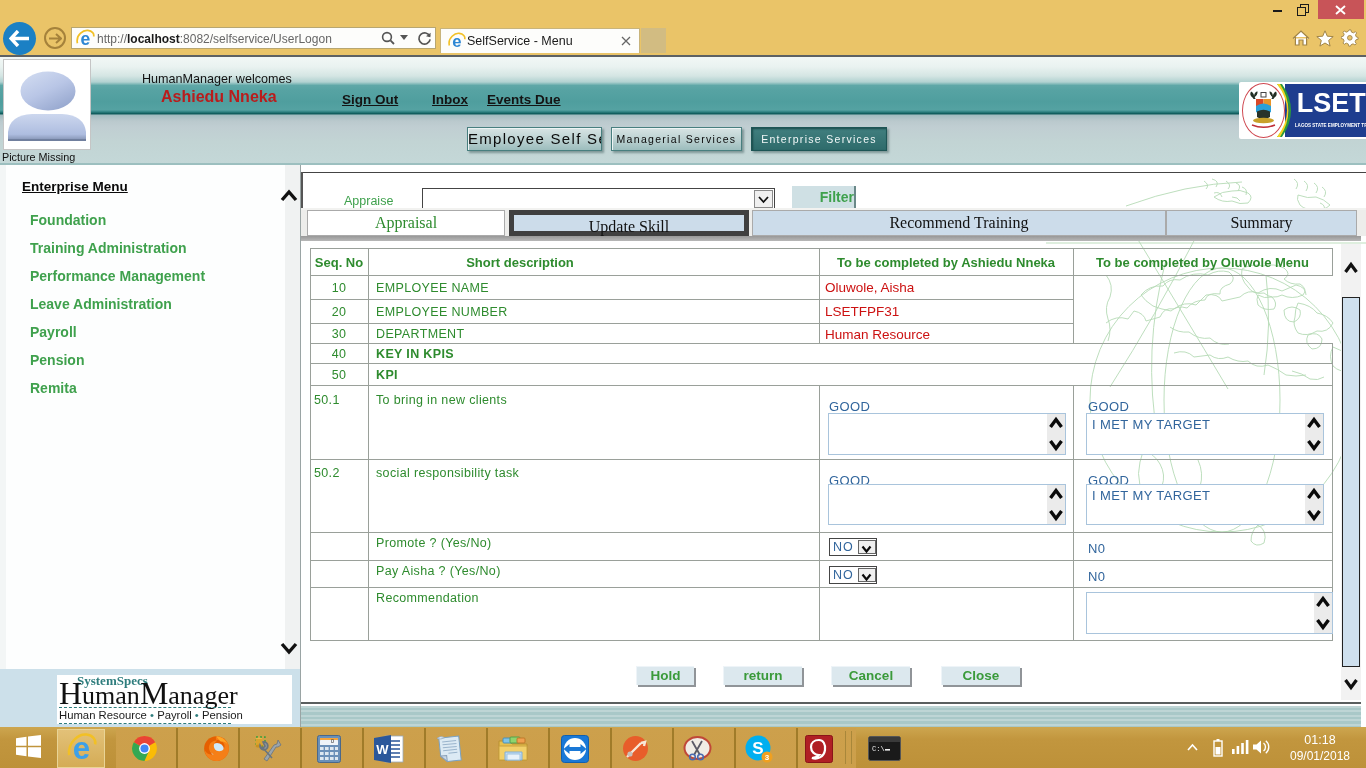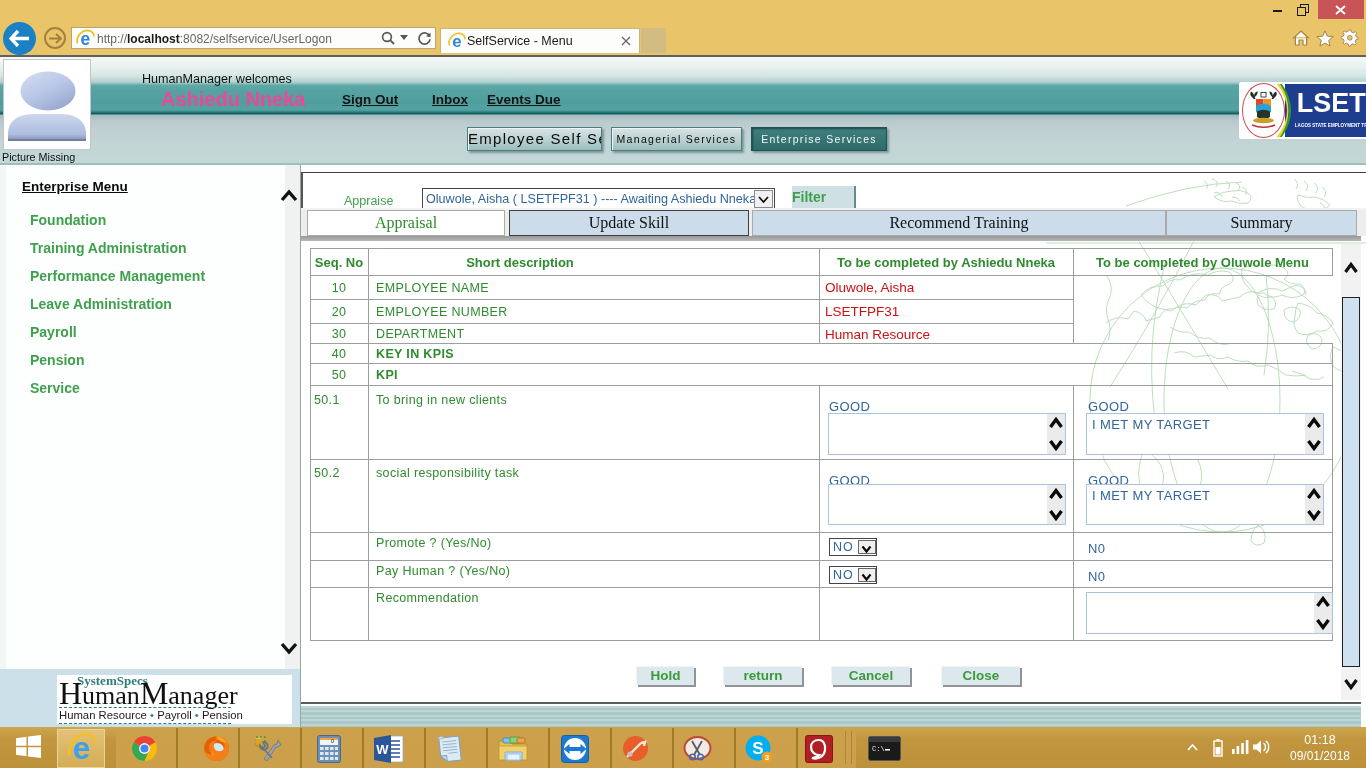--- a/index.html
+++ b/index.html
@@ -93,21 +93,21 @@
           <stop offset="1" stop-color="#7e8dad"></stop>
         </linearGradient>
       </defs>
     <ellipse cx="44" cy="31" rx="27.5" ry="19.5" fill="url(#pg)"></ellipse>
     <path d="M4 81 L4 72 Q6 55 28 54 L58 54 Q80 55 82 72 L82 81 Z" fill="url(#pg2)"></path>
       <path d="M4 81 L82 81 L82 79 L4 79 Z" fill="#707f9e"></path>
   </svg>
 </div>
 <div class="a" style="left:2px;top:151px;font-size:10.8px;color:#111;">Picture Missing</div>
 <div class="a" style="left:142px;top:72px;font-size:12.6px;color:#111;">HumanManager welcomes</div>
-<div class="a" style="left:161px;top:88px;font-size:20px;font-weight:bold;color:#ec4899;">Ashiedu Nneka</div>
+<div class="a" style="left:161px;top:88px;font-size:16px;font-weight:bold;color:#b91c1c;">Ashiedu Nneka</div>
 <div class="a" style="left:342px;top:92px;font-size:13.5px;font-weight:bold;color:#141414;text-decoration:underline;">Sign Out</div>
 <div class="a" style="left:432px;top:92px;font-size:13.5px;font-weight:bold;color:#141414;text-decoration:underline;">Inbox</div>
 <div class="a" style="left:487px;top:92px;font-size:13.5px;font-weight:bold;color:#141414;text-decoration:underline;">Events Due</div>
 
 <div class="a" style="left:1208px;top:82px;width:150px;height:57px;background:#fff;border-radius:2px;overflow:hidden;margin-left:31px;">
   <div class="a" style="left:46px;top:2px;width:102px;height:53px;background:#1e3d8f;"></div>
   <svg class="a" style="left:38px;top:0px;" width="14" height="57" viewBox="0 0 14 57">
       <path d="M0 2 Q12 15 12 28.5 Q12 42 0 55 L5 55 Q14 42 14 28.5 Q14 15 5 2 Z" fill="#2a9a3c"></path>
       <path d="M0 2 Q10 15 10 28.5 Q10 42 0 55 L3 55 Q11.5 42 11.5 28.5 Q11.5 15 3 2 Z" fill="#f2d420"></path>
     </svg>
@@ -134,21 +134,21 @@
 <div class="a" id="sidebar" style="left:0;top:165px;width:301px;height:562px;background:#f3f6f6;border-right:1px solid #9aa4a4;box-sizing:border-box;">
   <div class="a" style="left:6px;top:0;width:279px;height:504px;background:#fdfefe;"></div>
   <div class="a" style="left:285px;top:0;width:15px;height:504px;background:#f0f2f2;"></div>
   <div class="a" style="left:22px;top:14px;font-size:13.5px;font-weight:bold;color:#0a0a0a;text-decoration:underline;">Enterprise Menu</div>
   <div class="a" style="left:30px;top:47px;font-size:14px;font-weight:bold;color:#3fa14d;">Foundation</div>
   <div class="a" style="left:30px;top:75px;font-size:14px;font-weight:bold;color:#3fa14d;">Training Administration</div>
   <div class="a" style="left:30px;top:103px;font-size:14px;font-weight:bold;color:#3fa14d;">Performance Management</div>
   <div class="a" style="left:30px;top:131px;font-size:14px;font-weight:bold;color:#3fa14d;">Leave Administration</div>
   <div class="a" style="left:30px;top:159px;font-size:14px;font-weight:bold;color:#3fa14d;">Payroll</div>
   <div class="a" style="left:30px;top:187px;font-size:14px;font-weight:bold;color:#3fa14d;">Pension</div>
-  <div class="a" style="left:30px;top:215px;font-size:14px;font-weight:bold;color:#3fa14d;">Service</div>
+  <div class="a" style="left:30px;top:215px;font-size:14px;font-weight:bold;color:#3fa14d;">Remita</div>
   <svg class="a" style="left:280px;top:23px;" width="18" height="14" viewBox="0 0 18 14">
       <path d="M2 12 L9 4 L16 12" fill="none" stroke="#111" stroke-width="3.4"></path>
     </svg>
   <svg class="a" style="left:280px;top:477px;" width="18" height="14" viewBox="0 0 18 14">
       <path d="M2 2 L9 10 L16 2" fill="none" stroke="#111" stroke-width="3.4"></path>
     </svg>
 
   <div class="a" style="left:0;top:504px;width:300px;height:58px;background:#cce0ea;"></div>
   <div class="a" style="left:57px;top:510px;width:211px;height:49px;background:#fff;padding-left:24px;">
     <div style="position:absolute;left:20px;top:-2px;font-family:'Liberation Serif',serif;font-weight:bold;font-size:13px;color:#2e7d7d;">SystemSpecs</div>
@@ -189,31 +189,30 @@
     <path d="M60 100 q8 10 4 22 q-6 10 -2 22 q4 10 0 22"></path>
     <path d="M246 196 q10 2 18 8 q8 2 14 -2"></path>
     <path d="M212 350 q10 6 6 18 q-8 5 -13 -2 q0 -10 7 -16"></path>
     <path d="M242 310 q8 10 3 21"></path>
   </svg>
 
   <div class="a" style="left:0;top:7px;width:1065px;height:1px;background:#444;"></div>
   <div class="a" style="left:0;top:7px;width:2px;height:38px;background:#555;"></div>
   <div class="a" style="left:43px;top:29px;font-size:12.5px;color:#3fa14d;">Appraise</div>
   <div class="a" style="left:121px;top:23px;width:353px;height:22px;border:1px solid #444;background:#fff;box-sizing:border-box;">
-    <div class="a" style="left:3px;top:3px;width:328px;font-size:12.6px;color:#31659c;white-space:nowrap;overflow:hidden;">Oluwole, Aisha ( LSETFPF31 ) ---- Awaiting Ashiedu Nneka</div>
     <div class="a" style="right:1px;top:1px;width:19px;height:18px;background:#f0f0f0;border:1px solid #8a8a8a;box-sizing:border-box;"><svg width="15" height="14" viewBox="0 0 15 14" style="margin:1px;">
           <path d="M3 5 L7.5 10 L12 5" fill="none" stroke="#111" stroke-width="1.8"></path>
         </svg></div>
   </div>
-  <div class="a" style="left:491px;top:21px;width:64px;height:23px;background:#cfe0e4;border-right:2px solid #6a8888;border-bottom:1px solid #7a9898;box-sizing:border-box;font-size:14px;font-weight:bold;color:#3fa14d;text-align:left;line-height:23px;">Filter</div>
+  <div class="a" style="left:491px;top:21px;width:64px;height:23px;background:#cfe0e4;border-right:2px solid #6a8888;border-bottom:1px solid #7a9898;box-sizing:border-box;font-size:14px;font-weight:bold;color:#3fa14d;text-align:right;line-height:23px;">Filter</div>
 
   <div class="a" style="left:0;top:43px;width:1065px;height:3px;background:#f2f2f0;"></div>
   <div class="a" style="left:0;top:45px;width:1065px;height:26px;background:#ededeb;"></div>
   <div class="a" style="left:6px;top:45px;width:198px;height:26px;background:#fff;border:1px solid #aaa;box-sizing:border-box;font-family:'Liberation Serif',serif;font-size:16px;color:#2e8b2e;text-align:center;line-height:24px;">Appraisal</div>
-  <div class="a" style="left:208px;top:45px;width:240px;height:26px;background:#ccdcea;border:1px solid #404040;box-sizing:border-box;font-family:'Liberation Serif',serif;font-size:16px;color:#111;text-align:center;line-height:24px;">Update Skill</div>
+  <div class="a" style="left:208px;top:45px;width:240px;height:26px;background:#ccdcea;border:5px solid #404040;box-sizing:border-box;font-family:'Liberation Serif',serif;font-size:16px;color:#111;text-align:center;line-height:24px;">Update Skill</div>
   <div class="a" style="left:451px;top:45px;width:414px;height:26px;background:#ccdcea;border:1px solid #aaa;box-sizing:border-box;font-family:'Liberation Serif',serif;font-size:16px;color:#111;text-align:center;line-height:24px;">Recommend Training</div>
   <div class="a" style="left:865px;top:45px;width:191px;height:26px;background:#ccdcea;border:1px solid #aaa;box-sizing:border-box;font-family:'Liberation Serif',serif;font-size:16px;color:#111;text-align:center;line-height:24px;">Summary</div>
   <div class="a" style="left:0;top:71px;width:1060px;height:4.5px;background:linear-gradient(180deg,#989898,#b8b8b8);"></div>
 
   <div class="a" id="tbl" style="left:9px;top:83px;width:1023px;height:393px;">
 
     <div class="gl" style="left:0;top:0;width:1022px;height:1px;"></div>
     <div class="gl" style="left:0;top:27px;width:1022px;height:1px;"></div>
     <div class="gl" style="left:0;top:51px;width:763px;height:1px;"></div>
     <div class="gl" style="left:0;top:75px;width:763px;height:1px;"></div>
@@ -293,21 +292,21 @@
 
     <div class="gt" style="left:66px;top:288px;">Promote ? (Yes/No)</div>
     <div class="a" style="left:519px;top:290px;width:48px;height:18px;border:1.5px solid #454545;background:#fff;box-sizing:border-box;">
       <div class="blu" style="left:3px;top:0.5px;font-size:12.5px;letter-spacing:1px;">NO</div>
       <div class="a" style="right:0.5px;top:0.5px;width:18px;height:14px;background:#efefef;border:1px solid #666;box-sizing:border-box;"><svg width="15" height="12" viewBox="0 0 15 12">
             <path d="M3.5 3.5 L7.5 8.5 L11.5 3.5" fill="none" stroke="#0a0a0a" stroke-width="2.2"></path>
           </svg></div>
     </div>
     <div class="blu" style="left:778px;top:293px;">N0</div>
 
-    <div class="gt" style="left:66px;top:316px;">Pay Human ? (Yes/No)</div>
+    <div class="gt" style="left:66px;top:316px;">Pay Aisha ? (Yes/No)</div>
     <div class="a" style="left:519px;top:318px;width:48px;height:18px;border:1.5px solid #454545;background:#fff;box-sizing:border-box;">
       <div class="blu" style="left:3px;top:0.5px;font-size:12.5px;letter-spacing:1px;">NO</div>
       <div class="a" style="right:0.5px;top:0.5px;width:18px;height:14px;background:#efefef;border:1px solid #666;box-sizing:border-box;"><svg width="15" height="12" viewBox="0 0 15 12">
             <path d="M3.5 3.5 L7.5 8.5 L11.5 3.5" fill="none" stroke="#0a0a0a" stroke-width="2.2"></path>
           </svg></div>
     </div>
     <div class="blu" style="left:778px;top:321px;">N0</div>
 
     <div class="gt" style="left:66px;top:343px;">Recommendation</div>
     <div class="ta" style="left:776px;top:344px;width:247px;height:42px;">

